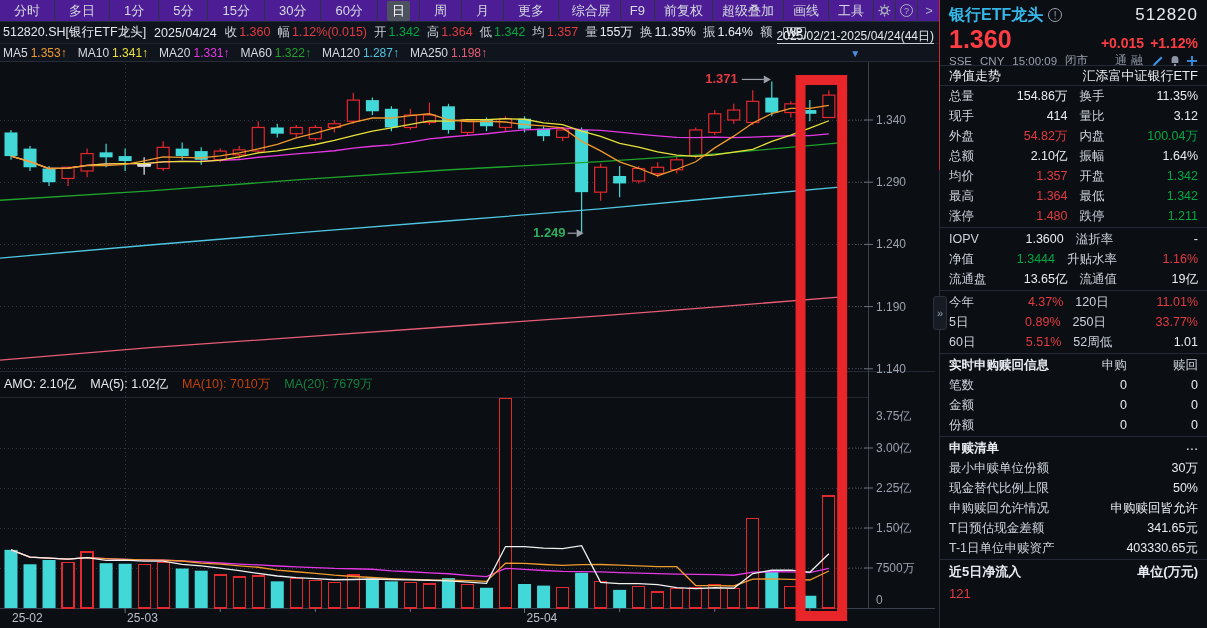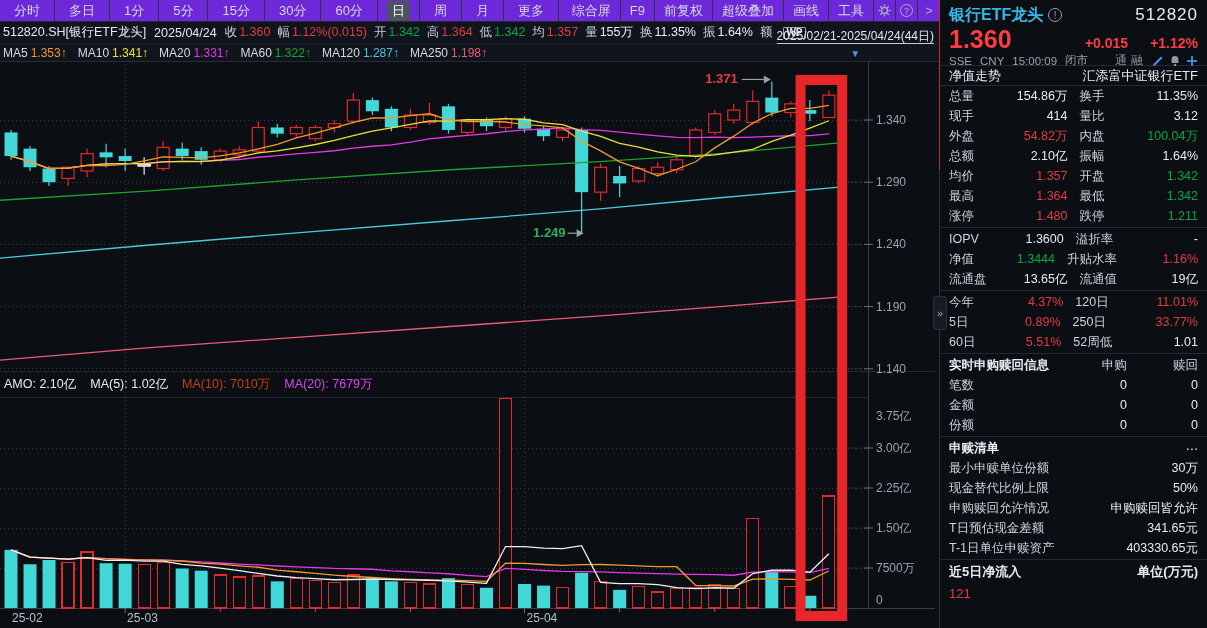--- a/index.html
+++ b/index.html
@@ -1,19 +1,19 @@
 <!DOCTYPE html>
 <html><head>
 <meta charset="utf-8">
 <style>
 html,body{margin:0;padding:0;background:#0a0d12;}
 *{box-sizing:border-box;font-family:"Liberation Sans","DejaVu Sans",sans-serif;}
 .app{position:relative;width:1207px;height:628px;background:#0a0d12;overflow:hidden;color:#d6dae2;}
 .left-col{position:absolute;left:0;top:0;width:940px;height:628px;}
-.row1{height:22px;display:flex;align-items:center;background:#6d28d9;border-bottom:1px solid #242a35;font-size:13px;}
+.row1{height:22px;display:flex;align-items:center;background:#4c1d95;border-bottom:1px solid #242a35;font-size:13px;}
 .tab{padding:0 9px;height:22px;display:flex;align-items:center;border-right:1px solid #2c333e;cursor:default;white-space:nowrap;}
 .tab .tl{padding:1px 5px;border-radius:2px;}
 .tab.sel .tl{background:#4d535e;color:#fff;}
 .r1-right{margin-left:auto;display:flex;align-items:center;}
 .r1-ico{width:22px;height:22px;display:flex;align-items:center;justify-content:center;border-right:1px solid #2c333e;color:#aab2bd;}
 .row2{height:22px;background:#10141c;border-bottom:1px solid #1c212b;font-size:12.5px;display:flex;align-items:center;padding-left:3px;white-space:nowrap;}
 .row2 .seg{margin-right:8px;color:#e4e8ee;}
 .f{margin-right:7px;}
 .fl{color:#c9cfd8;margin-right:2px;}
 .cr{color:#e23b41;} .cg{color:#00a843;} .cw{color:#e8ecf2;}
@@ -30,21 +30,21 @@
 .pborder-red{position:absolute;left:939px;top:0;width:1px;height:170px;background:#c22d2d;z-index:5;}
 .pborder-gray{position:absolute;left:939px;top:170px;width:1px;height:458px;background:#2a303b;z-index:5;}
 .collapse-tab{position:absolute;left:933px;top:296px;width:14px;height:34px;background:#161b24;border:1px solid #2a303b;border-radius:3px;color:#9aa2ae;font-size:11px;display:flex;align-items:center;justify-content:center;z-index:6;}
 .p-head{height:66px;border-bottom:1px solid #242a35;padding:3px 9px 0;}
 .ph1{display:flex;align-items:center;height:24px;}
 .p-title{font-size:16px;font-weight:bold;color:#35b8e8;}
 .info-ico{width:14px;height:14px;border:1px solid #98a0ad;border-radius:50%;color:#98a0ad;font-size:10px;display:flex;align-items:center;justify-content:center;margin-left:5px;}
 .p-code{margin-left:auto;font-size:17px;color:#e8ecf2;letter-spacing:1px;}
 .ph2{display:flex;align-items:baseline;height:26px;}
 .p-price{font-size:25px;font-weight:bold;color:#fc3d43;line-height:24px;}
-.p-chg{margin-left:auto;font-size:14px;font-weight:bold;color:#fc3d43;display:flex;gap:22px;}
+.p-chg{margin-left:auto;font-size:14px;font-weight:bold;color:#fc3d43;display:flex;gap:6px;}
 .ph3{display:flex;align-items:center;height:15px;font-size:11.5px;color:#98a0ad;gap:8px;}
 .badges{margin-left:auto;display:flex;align-items:center;gap:5px;color:#8d96a5;font-size:12px;}
 .p-nav{height:20px;display:flex;align-items:center;padding:0 9px;border-bottom:1px solid #242a35;font-size:13px;color:#e8ecf2;}
 .p-nav .nr{margin-left:auto;}
 .prow{height:20px;display:flex;align-items:center;font-size:12.5px;padding:0 9px;white-space:nowrap;}
 .pl{color:#cdd3dc;} .pl2{margin-left:12px;color:#cdd3dc;}
 .pv{flex:1;text-align:right;}
 .sep{border-top:1px solid #242a35;margin-top:1px;margin-bottom:1px;}
 .c0{flex:1.5;} .c1{flex:1;text-align:right;} .c2{flex:1;text-align:right;}
 .bold{font-weight:bold;color:#e8ecf2;}
@@ -379,21 +379,21 @@
           <text x="565.6" y="237.20399999999995" fill="#2fae5f" font-size="13" font-weight="bold" text-anchor="end">1.249</text>
           <line x1="567.6" y1="233.20399999999995" x2="576.6" y2="233.20399999999995" stroke="#9aa0aa" stroke-width="1.2"></line>
           <path d="M576.6,229.20399999999995 L583.6,233.20399999999995 L576.6,237.20399999999995 Z" fill="#9aa0aa"></path>
         </g>
         <rect x="800.5400000000001" y="80" width="41.61999999999998" height="536" fill="none" stroke="#e8262a" stroke-width="10"></rect>
       </svg>
     <div class="amo-row">
       <span class="cw">AMO: 2.10亿</span>
       <span class="cw">MA(5): 1.02亿</span>
       <span style="color:#c2410c;">MA(10): 7010万</span>
-      <span style="color:#d946ef;">MA(20): 7679万</span>
+      <span style="color:#15803d;">MA(20): 7679万</span>
     </div>
   </div>
 
   <div class="pborder-red"></div>
   <div class="pborder-gray"></div>
   <div class="collapse-tab">
       <span>»</span>
     </div>
 
   <div class="panel">

